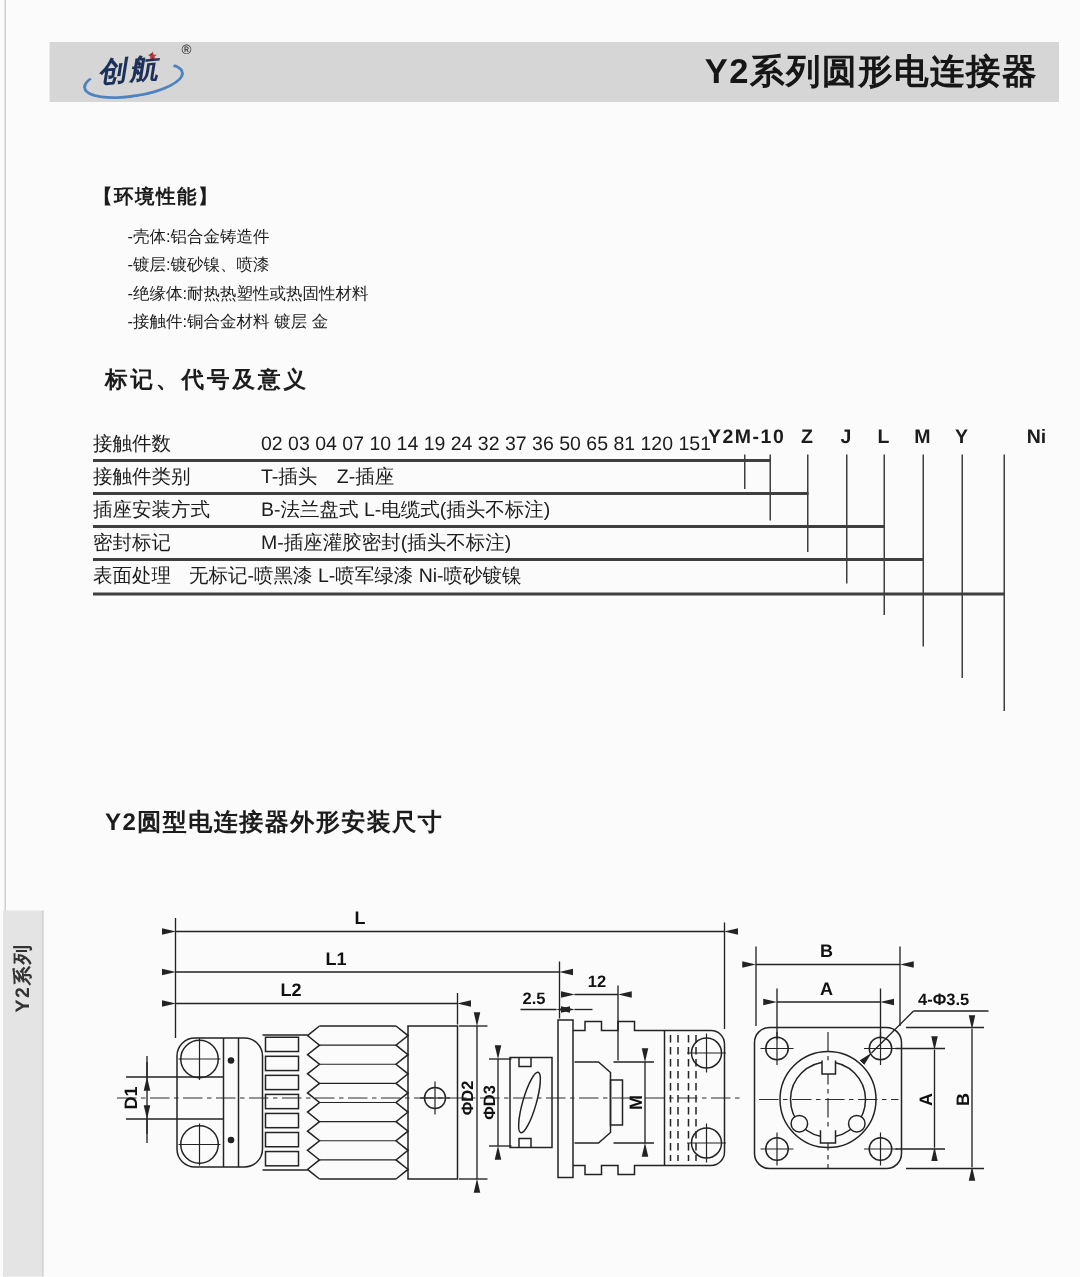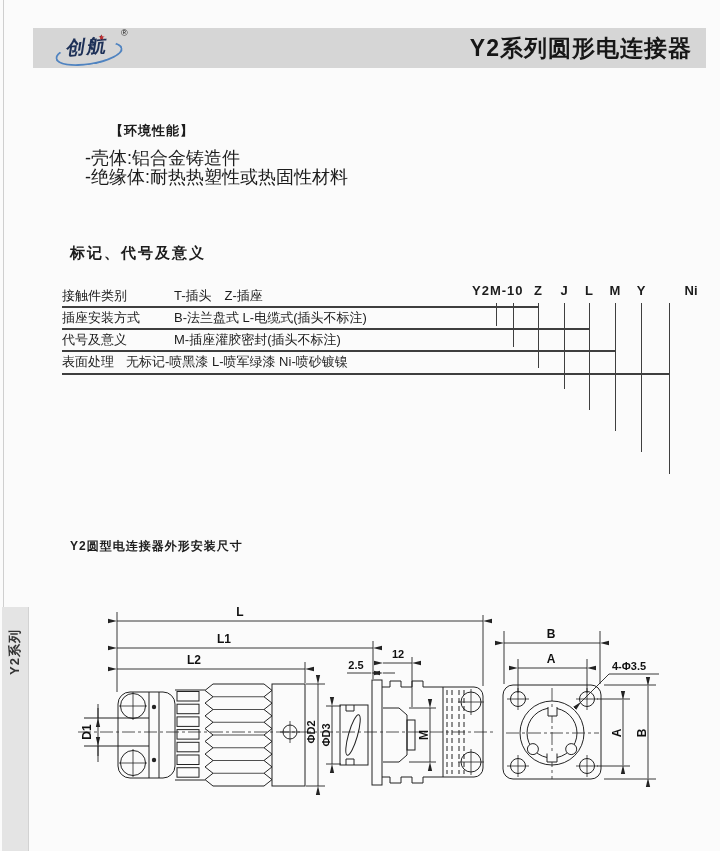--- a/index.html
+++ b/index.html
@@ -17,23 +17,23 @@
     border:2px solid #4f83c0;border-radius:50%;transform:rotate(-9deg);border-top-color:transparent;}
   .logo-text{position:absolute;left:14px;top:4px;font-size:19px;font-style:italic;font-weight:700;
     color:#1d3057;letter-spacing:2px;transform:rotate(-5deg);}
   .logo-star{position:absolute;left:47px;top:3px;font-size:8px;color:#c53030;}
   .logo-reg{position:absolute;left:70px;top:-2px;font-size:9px;color:#222;}
   .header-title{position:absolute;right:14px;top:50%;transform:translateY(-50%);
     font-size:23px;font-weight:700;letter-spacing:1px;color:#161616;white-space:nowrap;}
 
   
   .env{position:absolute;left:62px;top:122px;}
-  .env-title{font-size:13px;font-weight:700;letter-spacing:1px;margin-left:48px;}
+  .env-title{font-size:13px;font-weight:700;letter-spacing:1px;}
   .env ul{list-style:none;margin:9px 0 0 23px;padding:0;}
-  .env li{font-size:18px;line-height:19px;white-space:nowrap;}
+  .env li{font-size:11px;line-height:19px;white-space:nowrap;}
 
   
   .mark-title{position:absolute;left:70px;top:244px;font-size:15px;font-weight:700;letter-spacing:2px;}
   .mtable{position:absolute;left:62px;top:286px;width:620px;font-size:13px;}
   .coderow{position:absolute;top:-3px;left:0;width:100%;height:15px;font-weight:600;font-size:13px;}
   .code-prefix{position:absolute;left:410px;letter-spacing:1px;white-space:nowrap;}
   .code{position:absolute;transform:translateX(-50%);}
   .mrow{position:relative;padding-top:1px;}
   .mrow .lbl{display:inline-block;width:112px;vertical-align:top;white-space:nowrap;}
   .mrow .val{display:inline-block;vertical-align:top;white-space:nowrap;}
@@ -43,21 +43,21 @@
   .r8 .lbl{width:auto;margin-right:12px;}
   .rule{position:absolute;left:0;bottom:0;height:1.6px;background:#3f3f3f;}
   .r1 .rule{width:435px}.r2 .rule{width:452px}.r3 .rule{width:477px}.r4 .rule{width:503px}
   .r5 .rule{width:528px}.r6 .rule{width:554px}.r7 .rule{width:580px}.r8 .rule{width:608px}
   .leader{position:absolute;width:1.4px;background:#3f3f3f;top:17px;}
   .ld1{left:434px;height:23px}.ld2{left:451px;height:44px}.ld3{left:476px;height:65px}
   .ld4{left:502px;height:86px}.ld5{left:527px;height:107px}.ld6{left:553px;height:128px}
   .ld7{left:579px;height:149px}.ld8{left:607px;height:171px}
 
   
-  .drawing-title{position:absolute;left:70px;top:538px;font-size:12px;font-weight:700;letter-spacing:1px;}
+  .drawing-title{position:absolute;left:70px;top:538px;font-size:16px;font-weight:700;letter-spacing:1px;}
   .tech{position:absolute;left:60px;top:598px;}
   .tech .ln{stroke:#232323;stroke-width:1;fill:none;}
   .tech .thin{stroke-width:0.8;}
   .tech .dim{stroke:#232323;stroke-width:0.9;fill:none;}
   .tech .cl{stroke:#2c2c2c;stroke-width:0.8;fill:none;stroke-dasharray:13 3 3 3;}
   .tech .hid{stroke-dasharray:5 3;}
   .tech text{font-family:"Liberation Sans","DejaVu Sans",sans-serif;font-size:12px;font-weight:600;fill:#111;}
   .tech text.sm{font-size:11px;}
 
   
@@ -77,47 +77,53 @@
     <div class="logo-star">★</div>
     <div class="logo-reg">®</div>
   </div>
   <div class="header-title">Y2系列圆形电连接器</div>
 </div>
 
 <div class="env">
   <div class="env-title">【环境性能】</div>
   <ul>
     <li>-壳体:铝合金铸造件</li>
+    <li>-镀层:镀砂镍、喷漆</li>
     <li>-绝缘体:耐热热塑性或热固性材料</li>
+    <li>-接触件:铜合金材料 镀层 金</li>
   </ul>
 </div>
 
 <div class="mark-title">标记、代号及意义</div>
 
 <div class="mtable">
   <div class="coderow">
     <span class="code-prefix">Y2M-10</span>
     <span class="code" style="left:476px">Z</span>
     <span class="code" style="left:502px">J</span>
     <span class="code" style="left:527px">L</span>
     <span class="code" style="left:553px">M</span>
     <span class="code" style="left:579px">Y</span>
     <span class="code" style="left:629px">Ni</span>
   </div>
 
+  <div class="mrow r2">
+    <span class="lbl">接触件数</span><span class="val">02 03 04 07 10 14 19 24 32 37 36 50 65 81 120 151</span>
+    <div class="rule"></div>
+  </div>
   <div class="mrow r3">
     <span class="lbl">接触件类别</span><span class="val">T-插头　Z-插座</span>
     <div class="rule"></div>
   </div>
   <div class="mrow r5">
     <span class="lbl">插座安装方式</span><span class="val">B-法兰盘式 L-电缆式(插头不标注)</span>
     <div class="rule"></div>
   </div>
   <div class="mrow r6">
-    <span class="lbl">代号及意义</span><span class="val">M-插座灌胶密封(插头不标注)</span>
+    <span class="lbl">密封标记</span><span class="val">M-插座灌胶密封(插头不标注)</span>
     <div class="rule"></div>
   </div>
   <div class="mrow r8">
     <span class="lbl">表面处理</span><span class="val">无标记-喷黑漆 L-喷军绿漆 Ni-喷砂镀镍</span>
     <div class="rule"></div>
   </div>
 
   <div class="leader ld1"></div>
   <div class="leader ld2"></div>
   <div class="leader ld3"></div>

